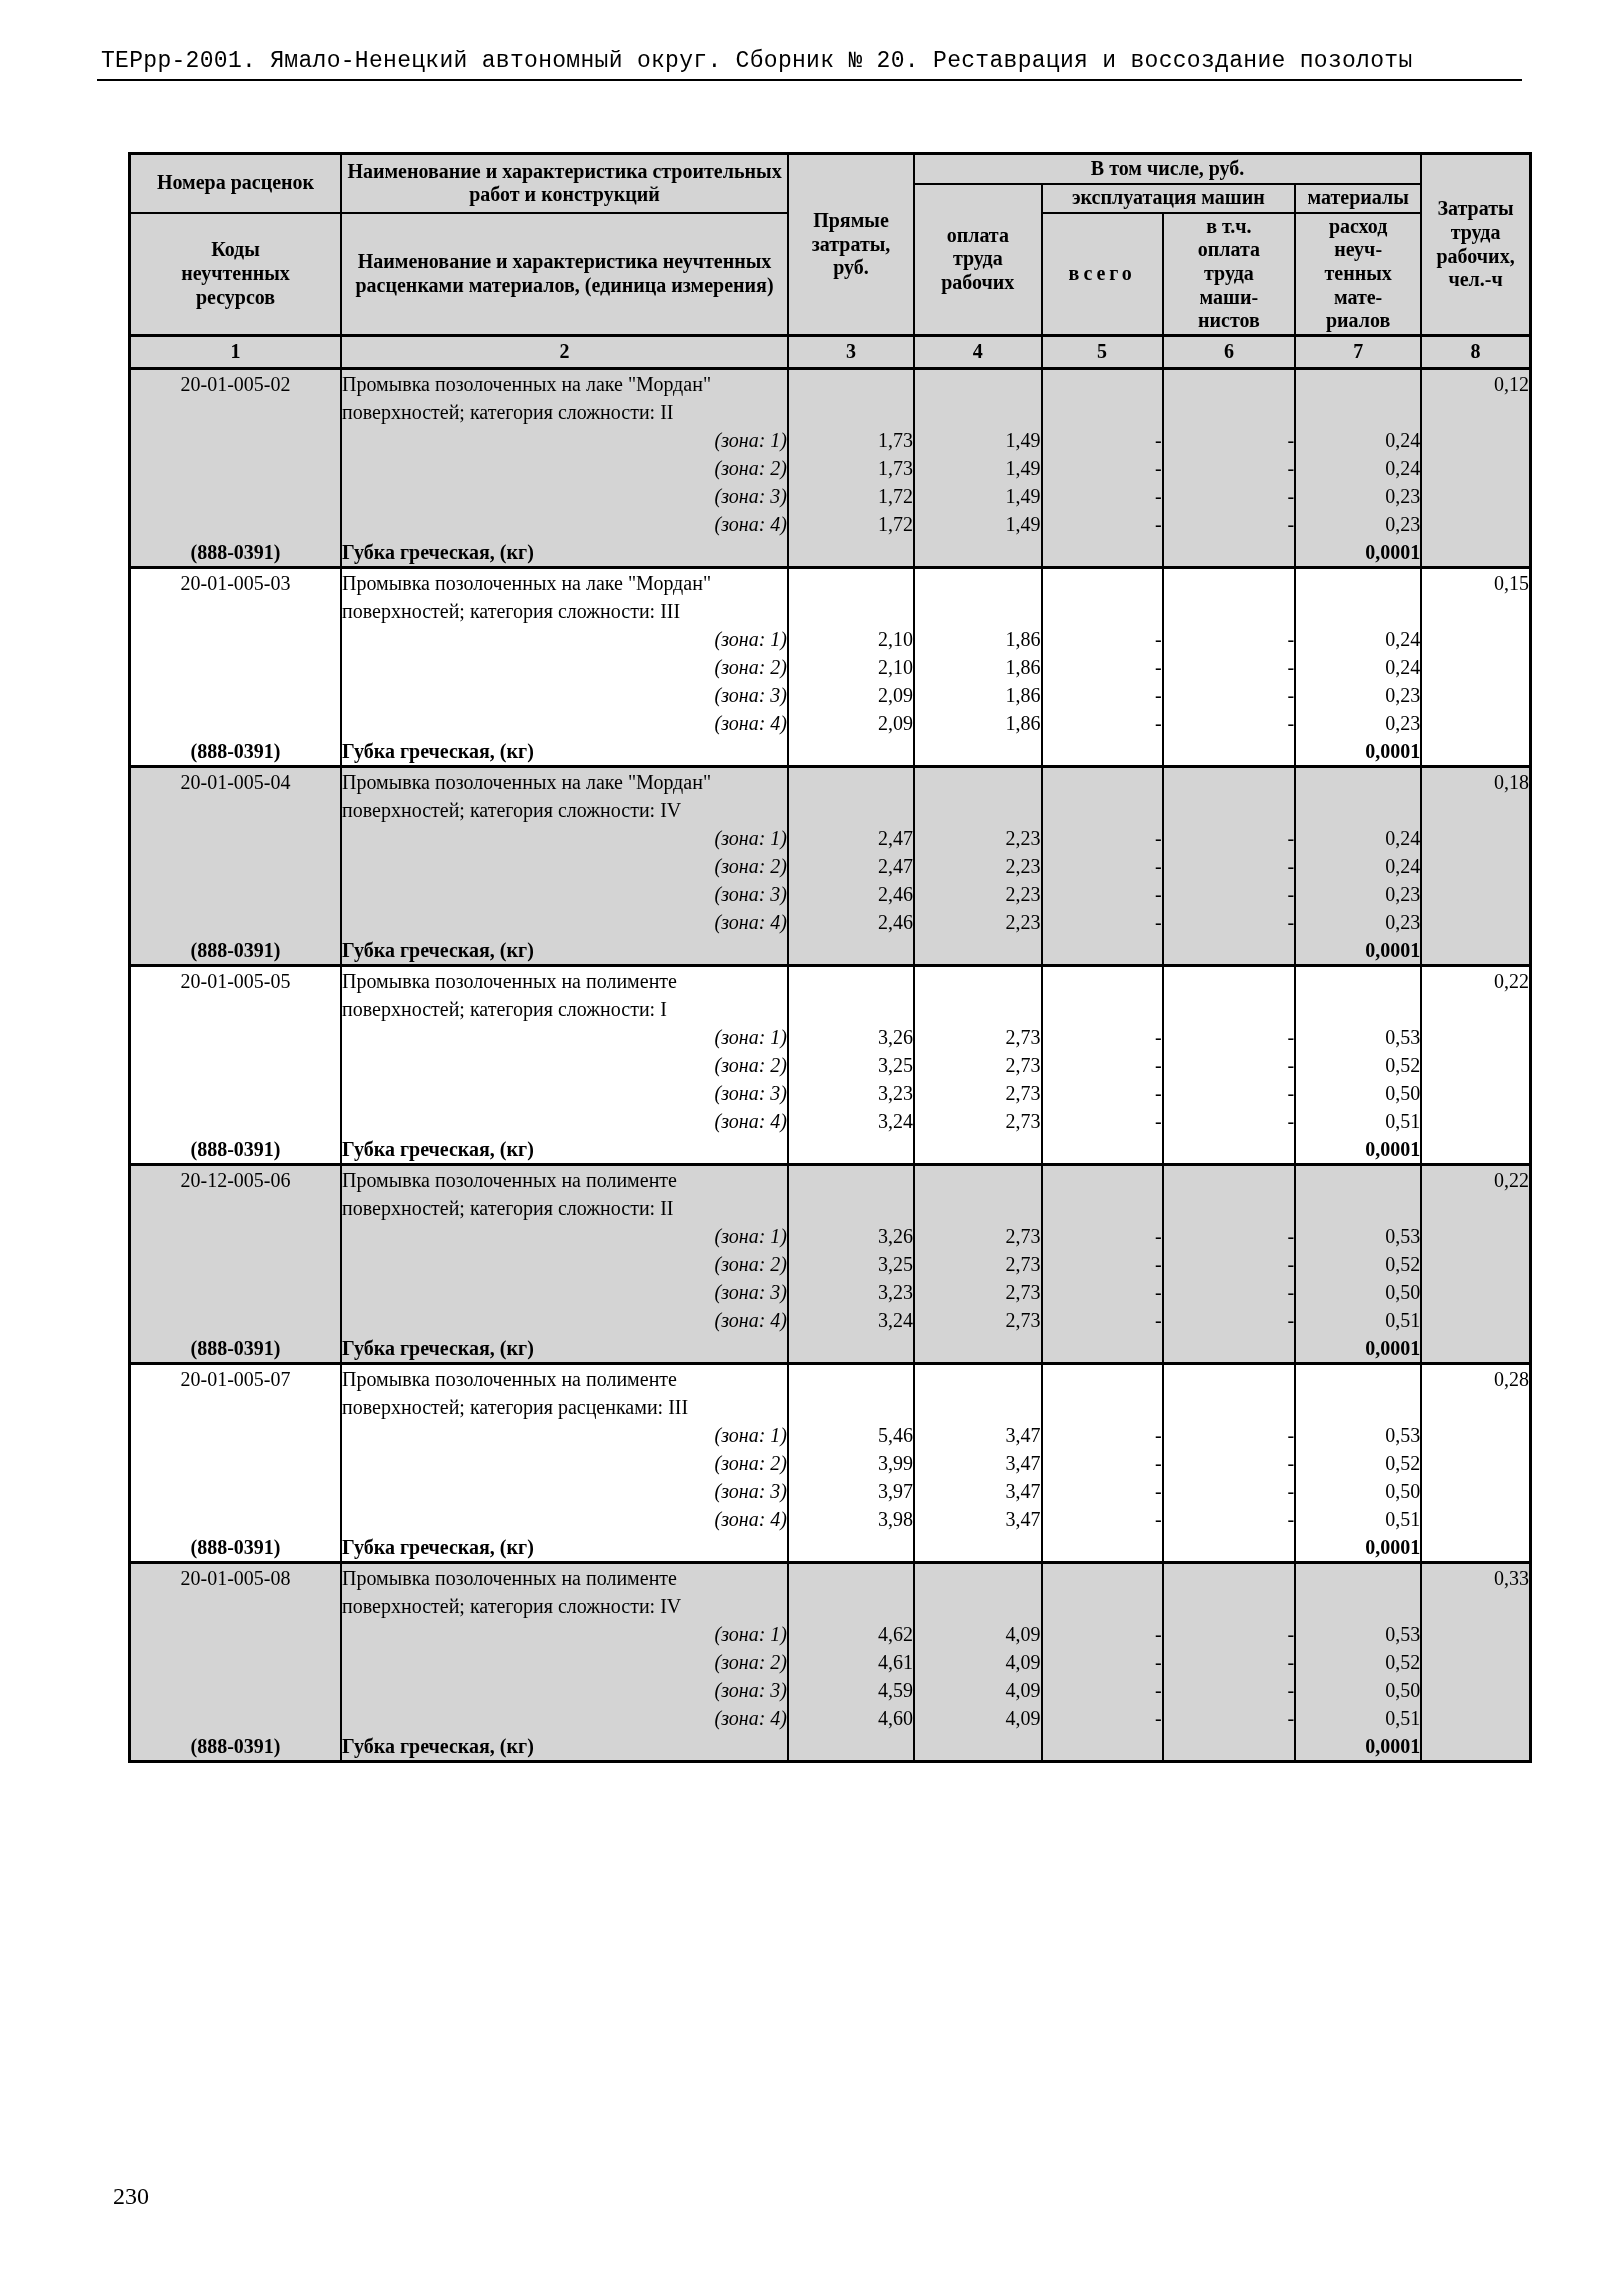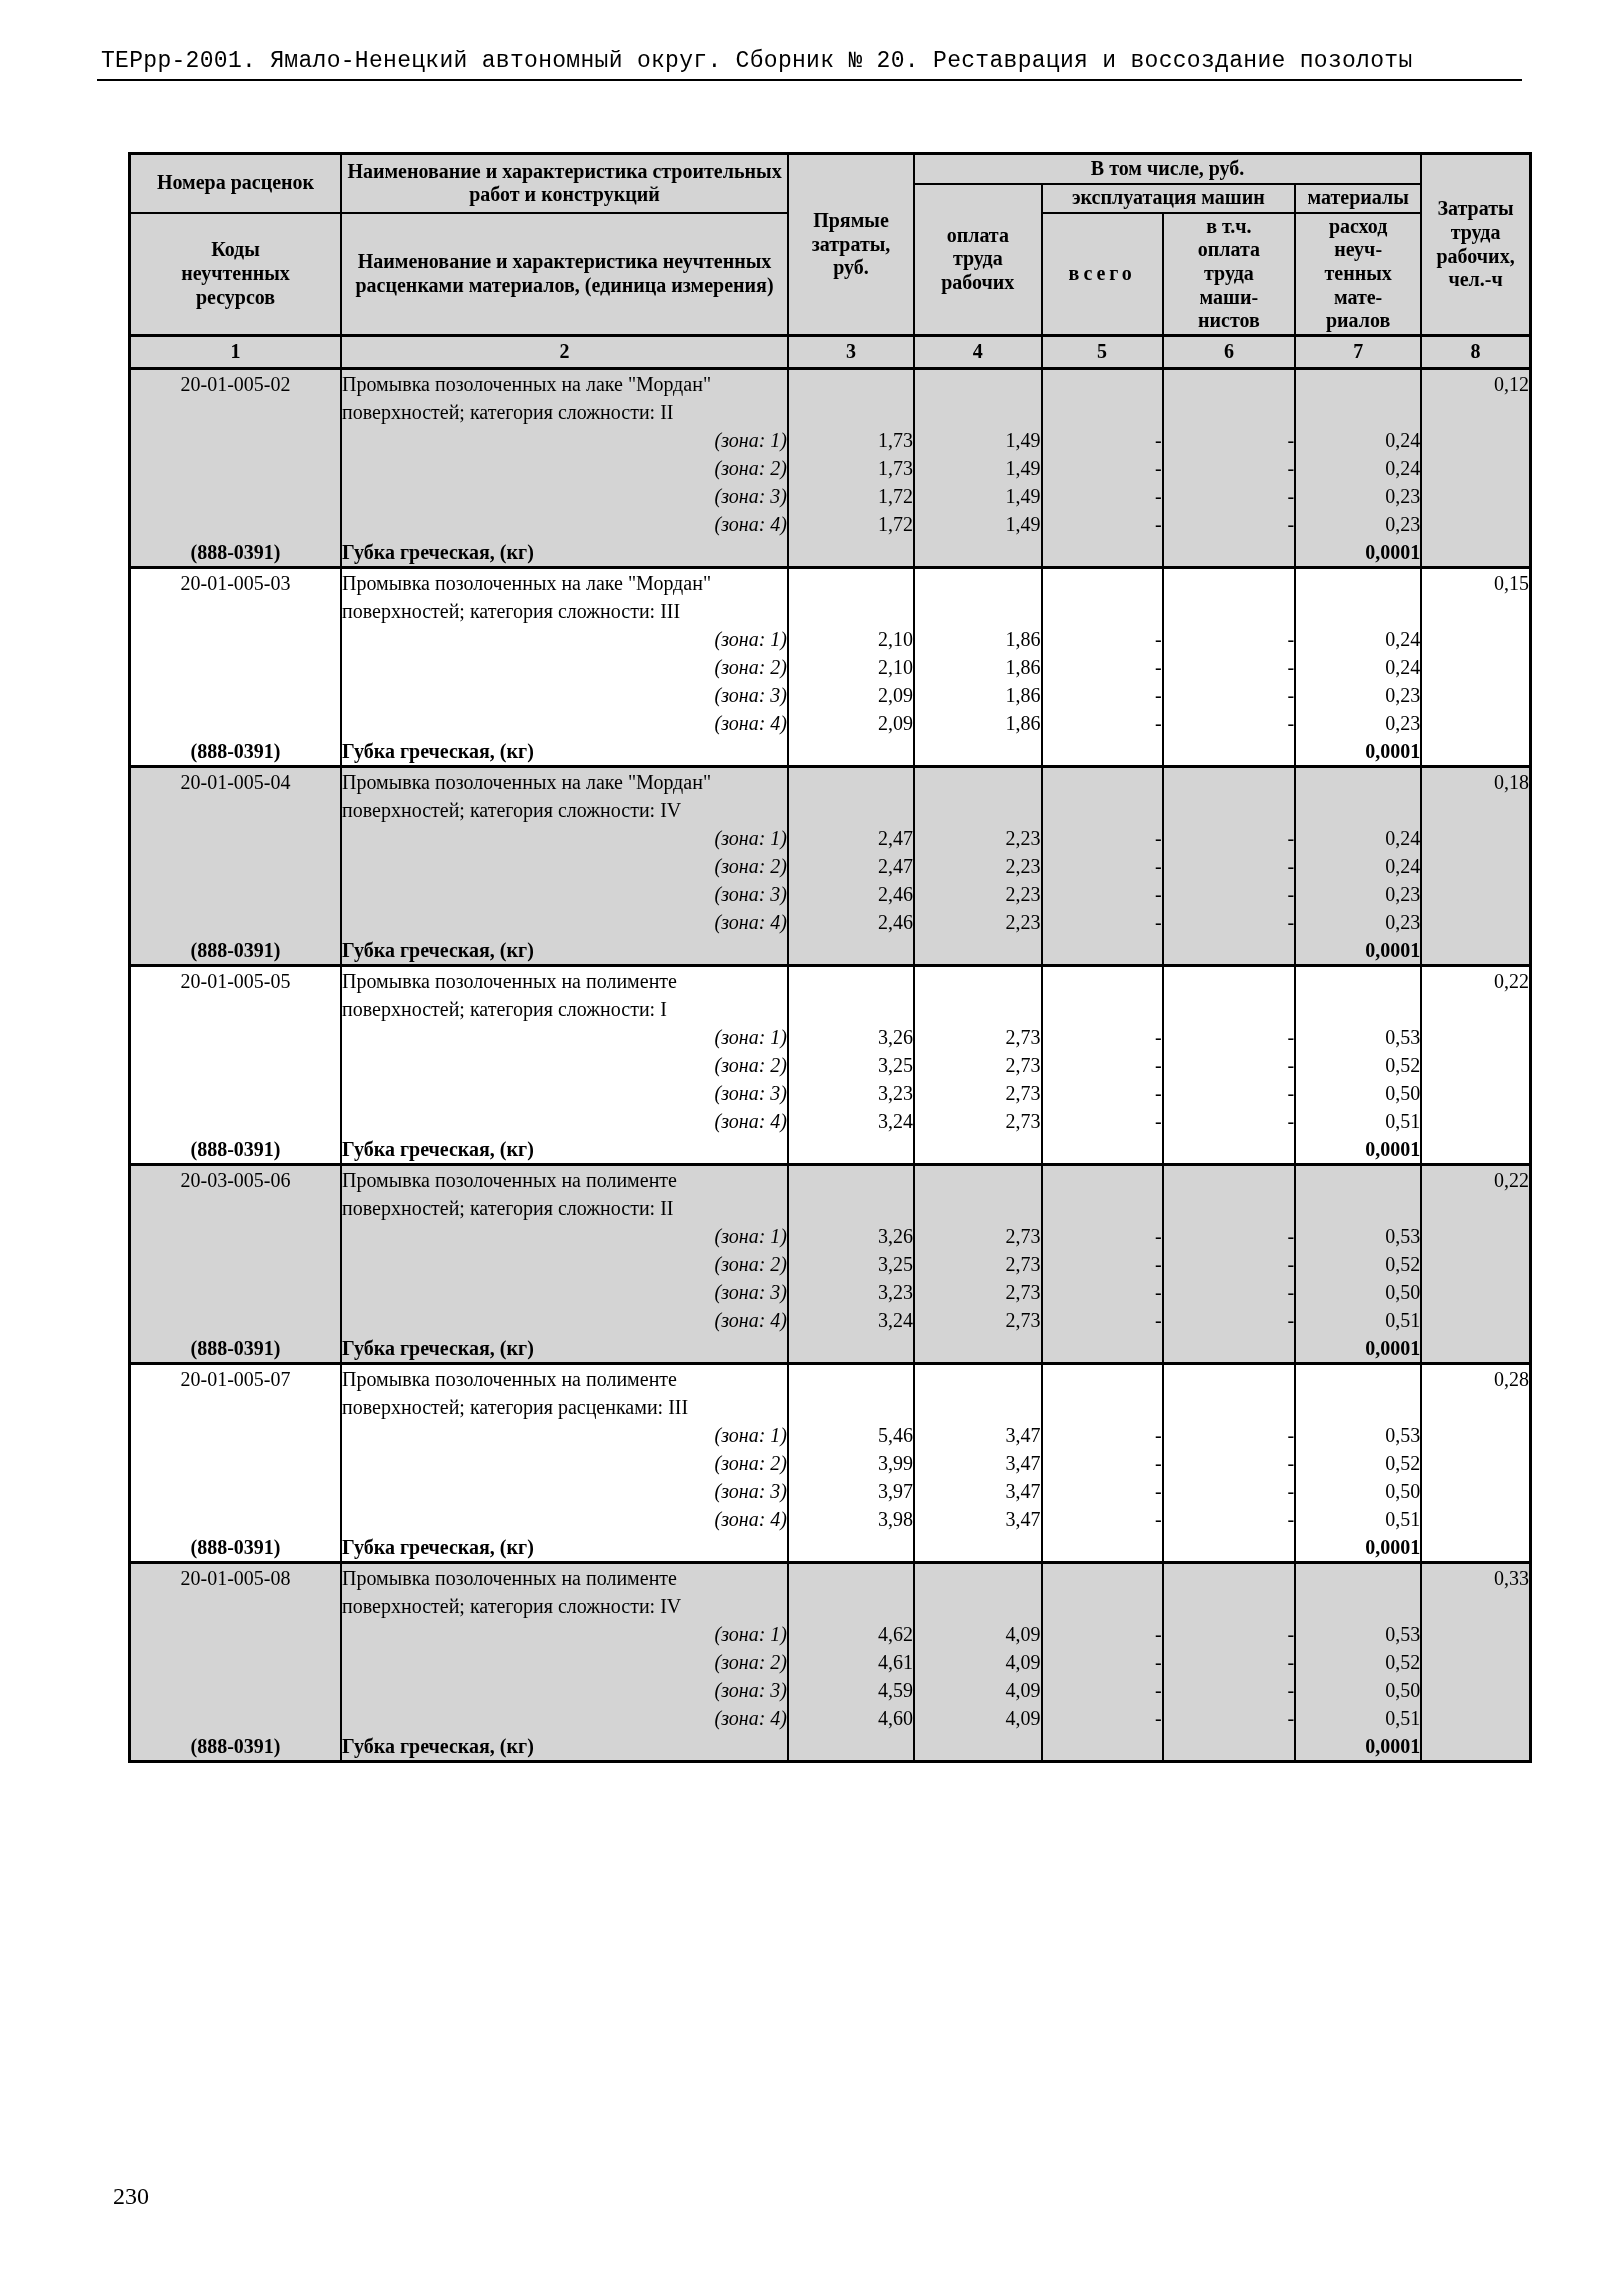--- a/index.html
+++ b/index.html
@@ -353,21 +353,21 @@
         <td class="mat-name">Губка греческая, (кг)</td>
         <td></td>
         <td></td>
         <td></td>
         <td></td>
         <td class="num mat-val">0,0001</td>
       </tr>
     </tbody>
     <tbody class="group shaded">
       <tr>
-        <td class="code-cell" rowspan="5">20-03-005-06</td>
+        <td class="code-cell" rowspan="5">20-12-005-06</td>
         <td class="desc-cell">Промывка позолоченных на полименте поверхностей; категория сложности: II</td>
         <td></td>
         <td></td>
         <td></td>
         <td></td>
         <td></td>
         <td class="labor-cell" rowspan="6">0,22</td>
       </tr>
       <tr>
         <td class="zone-label">(зона: 1)</td>

